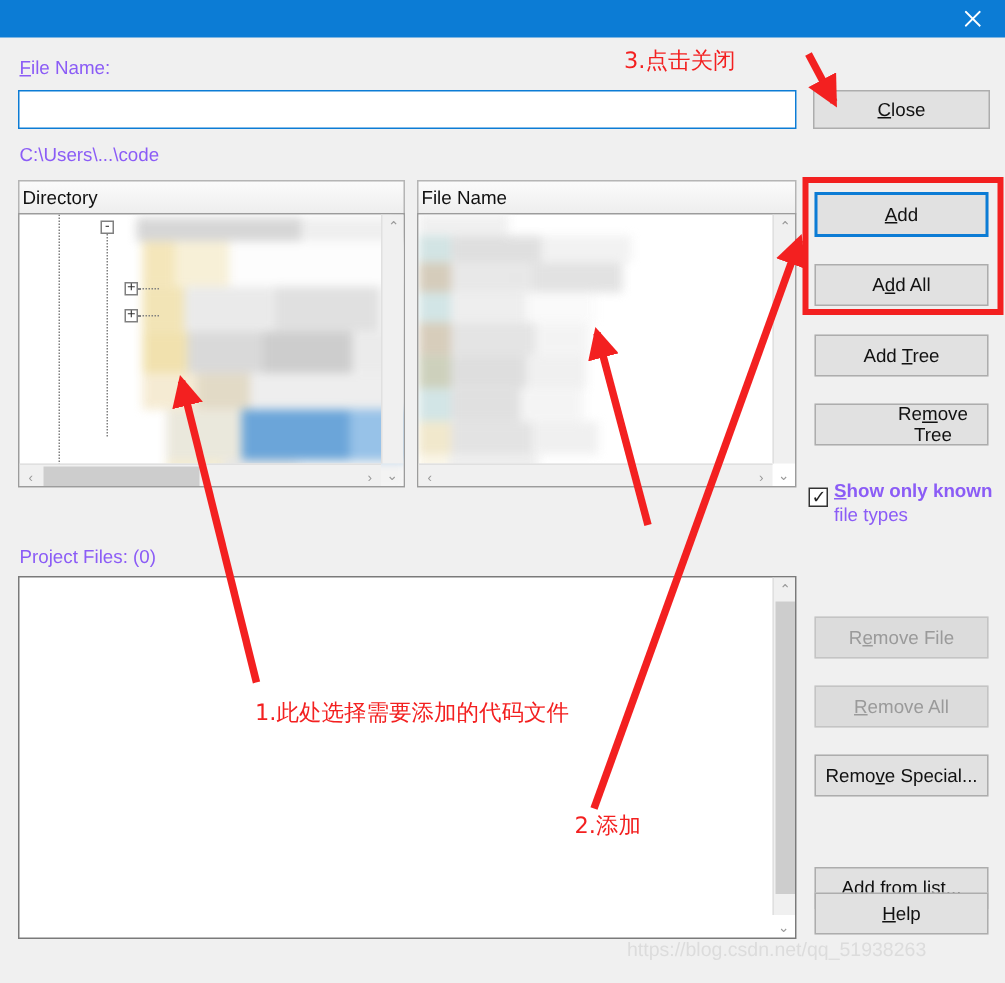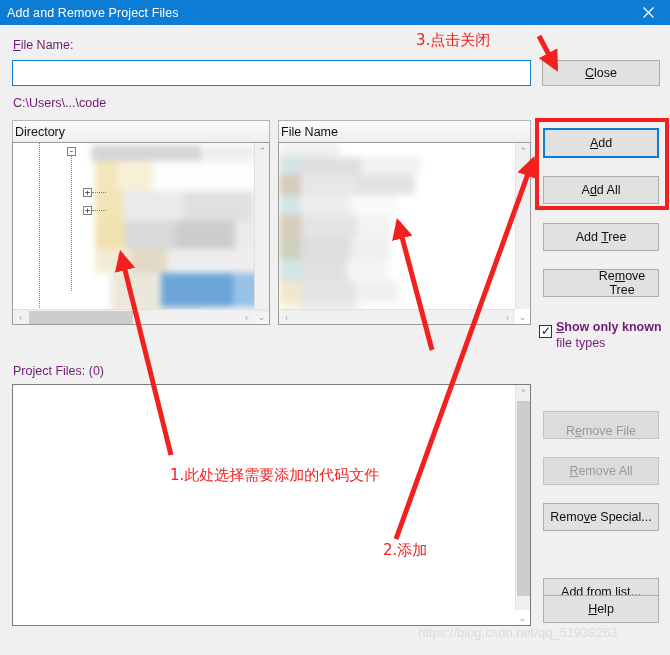--- a/index.html
+++ b/index.html
@@ -32,21 +32,21 @@
   }
   #titlebar .close-x {
     position: absolute; right: 0; top: 0;
     width: 44px; height: 25px;
     display: flex; align-items: center; justify-content: center;
     color: #fff; font-size: 14px; line-height: 1;
     cursor: pointer;
   }
 
   
-  .lbl { position: absolute; font-size: 12.5px; color: #701a75; white-space: nowrap; }
+  .lbl { position: absolute; font-size: 12.5px; color: #8b5cf6; white-space: nowrap; }
   .ul { text-decoration: underline; }
 
   
   #filename-input {
     position: absolute; left: 12px; top: 60px;
     width: 519px; height: 26px;
     background: #ffffff;
     border: 1px solid #0c7cd5;
     outline: none;
     font-family: "Liberation Sans", sans-serif;
@@ -180,21 +180,20 @@
     font-size: 13px;
     color: #dcdcdc;
     white-space: nowrap;
     font-family: "Liberation Sans", sans-serif;
   }
 </style>
 </head>
 <body>
 
 <div id="titlebar">
-  <span class="title-text">Add and Remove Project Files</span>
   <div class="close-x">
     <svg width="11" height="11" viewBox="0 0 11 11" aria-hidden="true">
       <line x1="0.5" y1="0.5" x2="10.5" y2="10.5" stroke="#ffffff" stroke-width="1.2"></line>
       <line x1="10.5" y1="0.5" x2="0.5" y2="10.5" stroke="#ffffff" stroke-width="1.2"></line>
     </svg>
   </div>
 </div>
 
 <span class="lbl" style="left:13px; top:38px;"><span class="ul">F</span>ile Name:</span>
 <input id="filename-input" type="text" value="" style="">
@@ -305,21 +304,21 @@
 <button class="btn" style="left:543px; top:269px; width:116px; height:28px;padding-left:42px;">
     <span>Re<span class="ul">m</span>ove Tree</span>
   </button>
 
 <div class="cbox" style="left:539px; top:325px;">
   <span class="mark">✓</span>
 </div>
 <span class="lbl" style="left:556px; top:320px;font-weight:bold;"><span class="ul">S</span>how only known</span>
 <span class="lbl" style="left:556px; top:336px;">file types</span>
 
-<button class="btn disabled" style="left:543px; top:411px; width:116px; height:28px;align-items:flex-end;">
+<button class="btn disabled" style="left:543px; top:411px; width:116px; height:28px;">
     <span>R<span class="ul">e</span>move File</span>
   </button>
 
 <button class="btn disabled" style="left:543px; top:457px; width:116px; height:28px;">
     <span><span class="ul">R</span>emove All</span>
   </button>
 
 <button class="btn" style="left:543px; top:503px; width:116px; height:28px;">
     <span>Remo<span class="ul">v</span>e Special...</span>
   </button>

